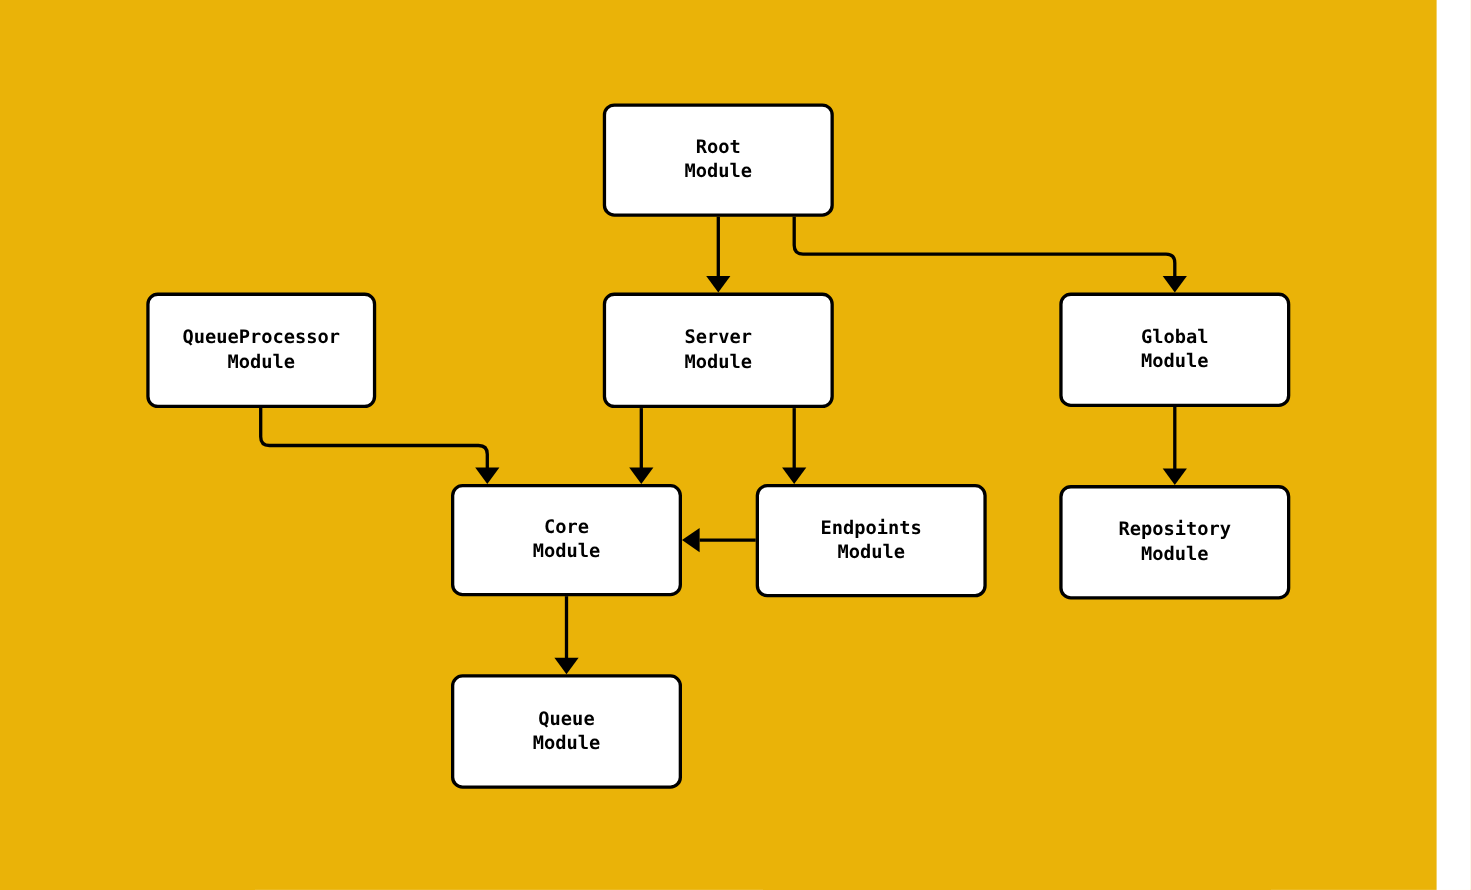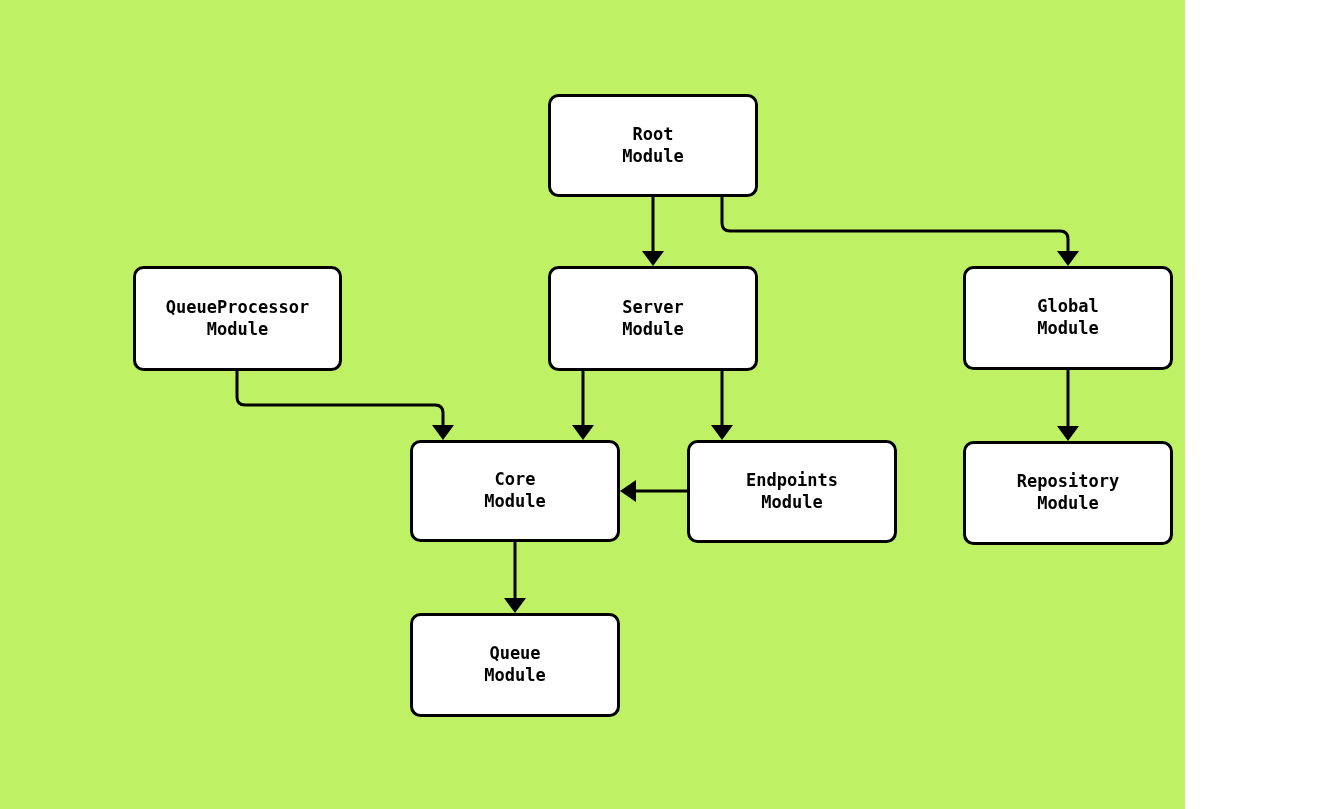--- a/index.html
+++ b/index.html
@@ -9,23 +9,23 @@
     background: #ffffff;
   }
   body {
     width: 1337px;
     height: 809px;
     font-family: "DejaVu Sans Mono", "Liberation Mono", monospace;
     overflow: hidden;
   }
   #diagram-canvas {
     position: relative;
-    width: 1185px;
+    width: 1306px;
     height: 809px;
-    background: #bef264;
+    background: #eab308;
   }
   svg.diagram-svg {
     display: block;
     width: 1337px;
     height: 809px;
   }
   .node-box {
     fill: #ffffff;
     stroke: #000000;
     stroke-width: 3;

